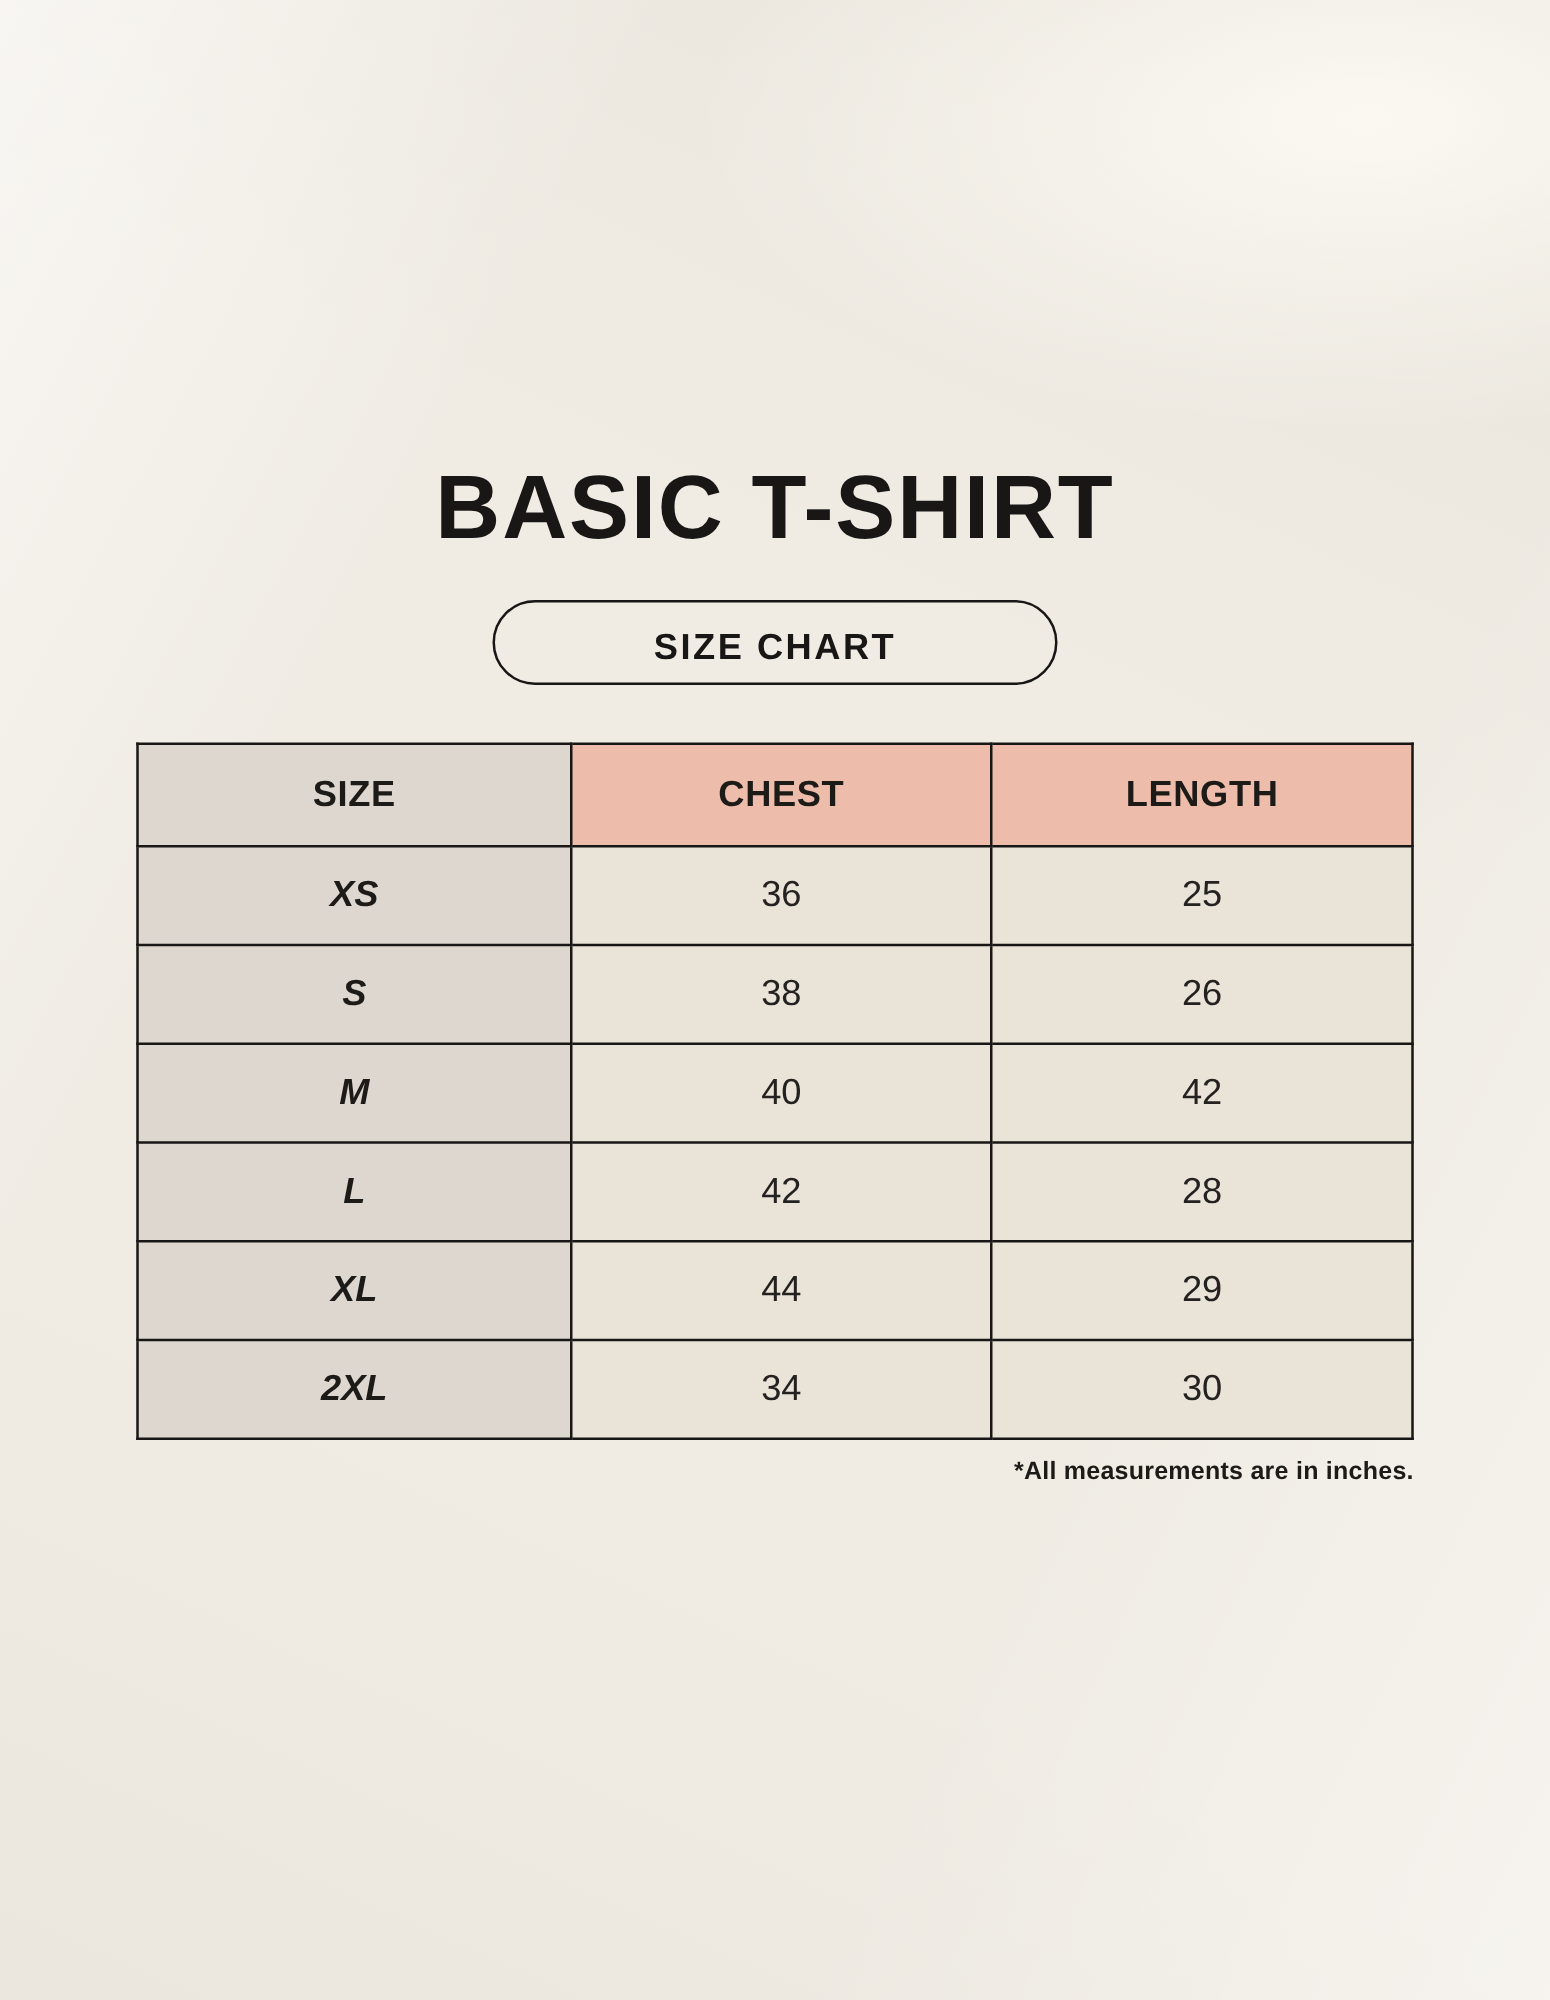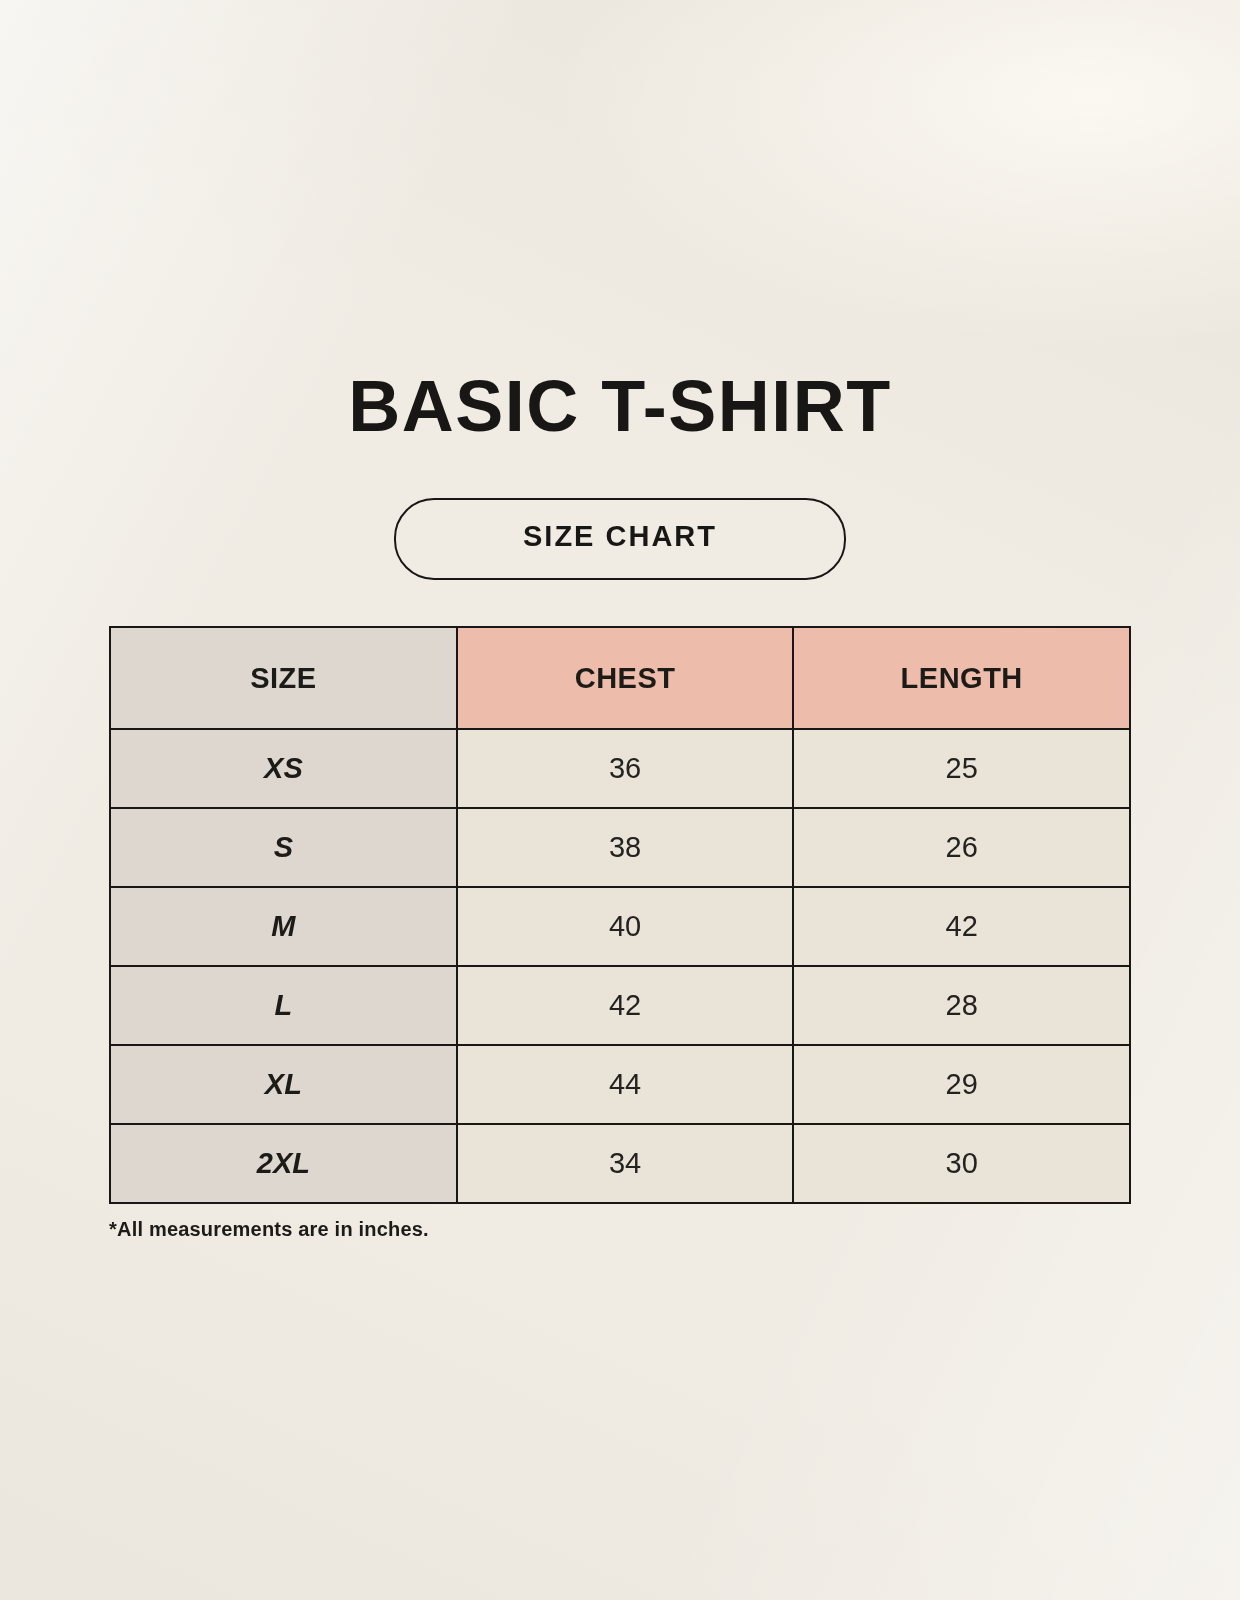--- a/index.html
+++ b/index.html
@@ -35,23 +35,23 @@
   .product-title {
     font-size: 72px;
     font-weight: 700;
     letter-spacing: 1.5px;
     line-height: 1;
     color: #191715;
   }
 
   .badge {
     display: inline-block;
-    margin-top: 56px;
+    margin-top: 38px;
     min-width: 452px;
-    padding: 20px 40px 25px;
+    padding: 20px 40px 11px;
     border: 2.5px solid #191715;
     border-radius: 40px;
     font-size: 29px;
     font-weight: 700;
     letter-spacing: 2px;
     color: #191715;
     background: transparent;
   }
 
   .size-table {
@@ -63,37 +63,37 @@
 
   .size-table th,
   .size-table td {
     border: 2.5px solid #191715;
     text-align: center;
     vertical-align: middle;
     height: 79px;
     font-size: 29px;
   }
 
-  .size-table thead th { height: 102px; font-weight: 700; letter-spacing: 0.5px; }
+  .size-table thead th { height: 82px; font-weight: 700; letter-spacing: 0.5px; }
 
   .col-size   { width: 34%; }
   .col-chest  { width: 33%; }
   .col-length { width: 33%; }
 
   .cell-gray  { background: #ddd7d0; }
   .cell-pink  { background: #edbcab; }
   .cell-cream { background: #e9e3d8; }
 
   .size-table td.row-label { font-weight: 700; font-style: italic; }
   .size-table td.row-value { font-weight: 400; color: #242220; text-align: center; }
 
   .footnote {
     width: 1022px;
     margin: 14px auto 0;
-    text-align: left;
+    text-align: right;
     font-size: 20px;
     font-weight: 700;
     letter-spacing: 0.2px;
     color: #1d1b18;
   }
 </style>
 </head>
 <body>
 
 <div class="canvas">

